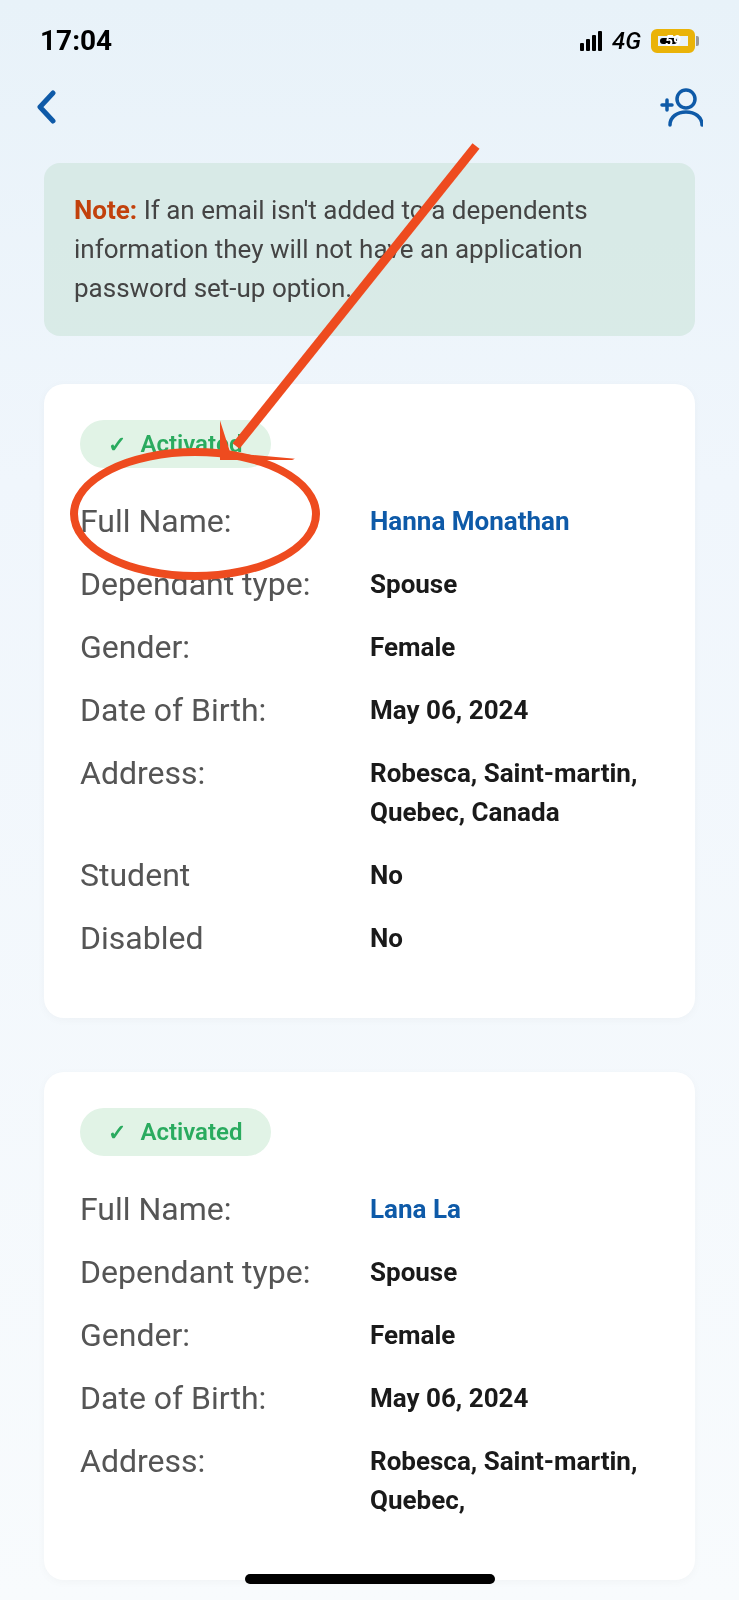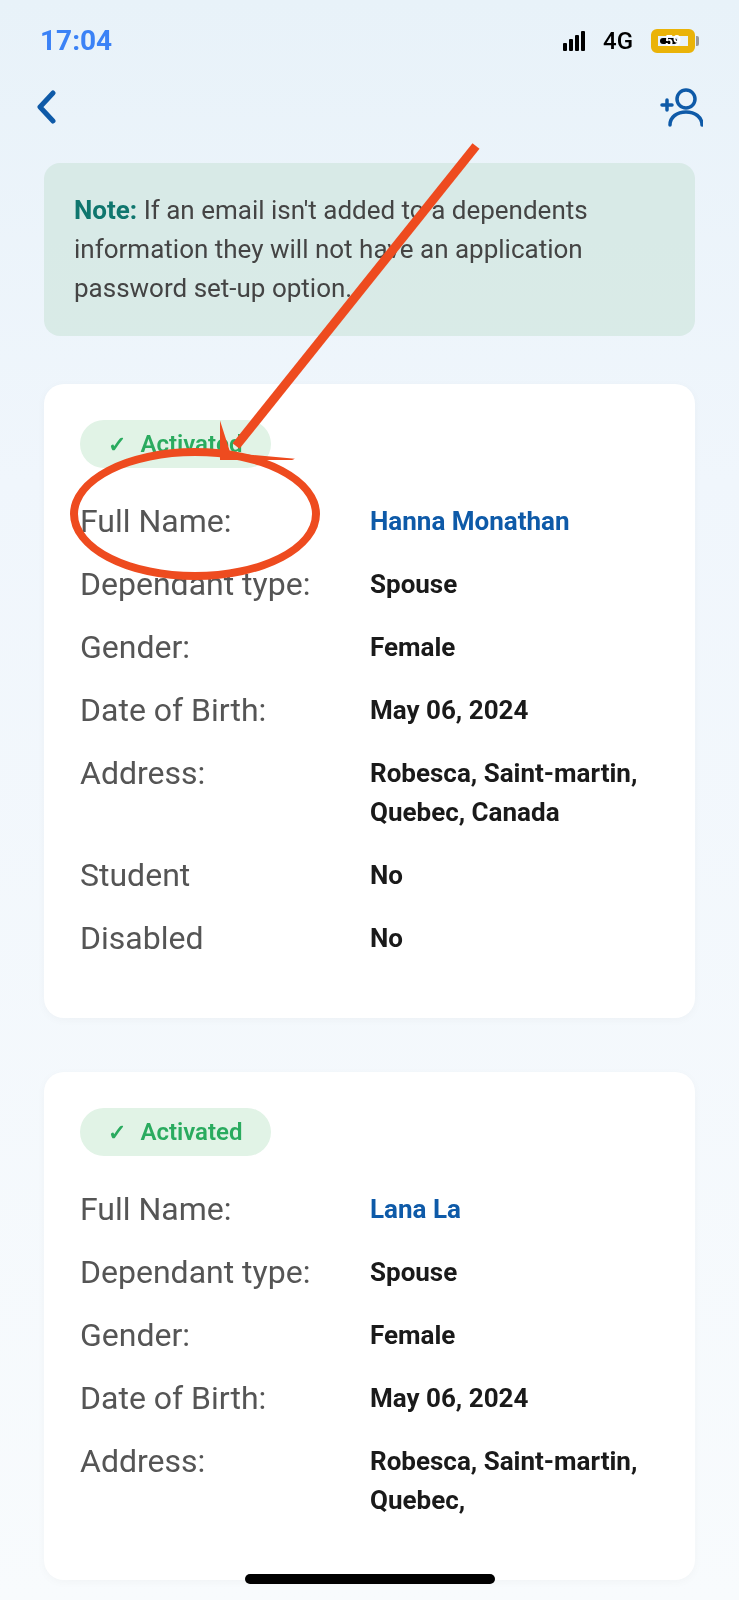--- a/index.html
+++ b/index.html
@@ -17,26 +17,27 @@
     }
     .status-bar {
       display: flex;
       justify-content: space-between;
       align-items: center;
       padding: 24px 40px 10px 40px;
     }
     .status-time {
       font-size: 28px;
       font-weight: 700;
-      color: #3b82f6;
+      color: #000000;
     }
     .status-right {
       display: flex;
       align-items: center;
-      gap: 18px;
+      gap: 10px;
+      font-style: italic;
     }
     .signal-bars {
       display: flex;
       align-items: flex-end;
       gap: 2px;
     }
     .signal-bars span {
       width: 4px;
       background: #000;
       border-radius: 1px;
@@ -109,21 +110,21 @@
     .content {
       padding: 0 44px;
     }
     .note-box {
       background: rgba(200, 225, 215, 0.55);
       border-radius: 16px;
       padding: 28px 30px;
       margin-bottom: 48px;
     }
     .note-label {
-      color: #0f766e;
+      color: #c2410c;
       font-size: 26px;
       font-weight: 700;
     }
     .note-text {
       color: #444;
       font-size: 26px;
       line-height: 1.5;
     }
     .card {
       background: #fff;

